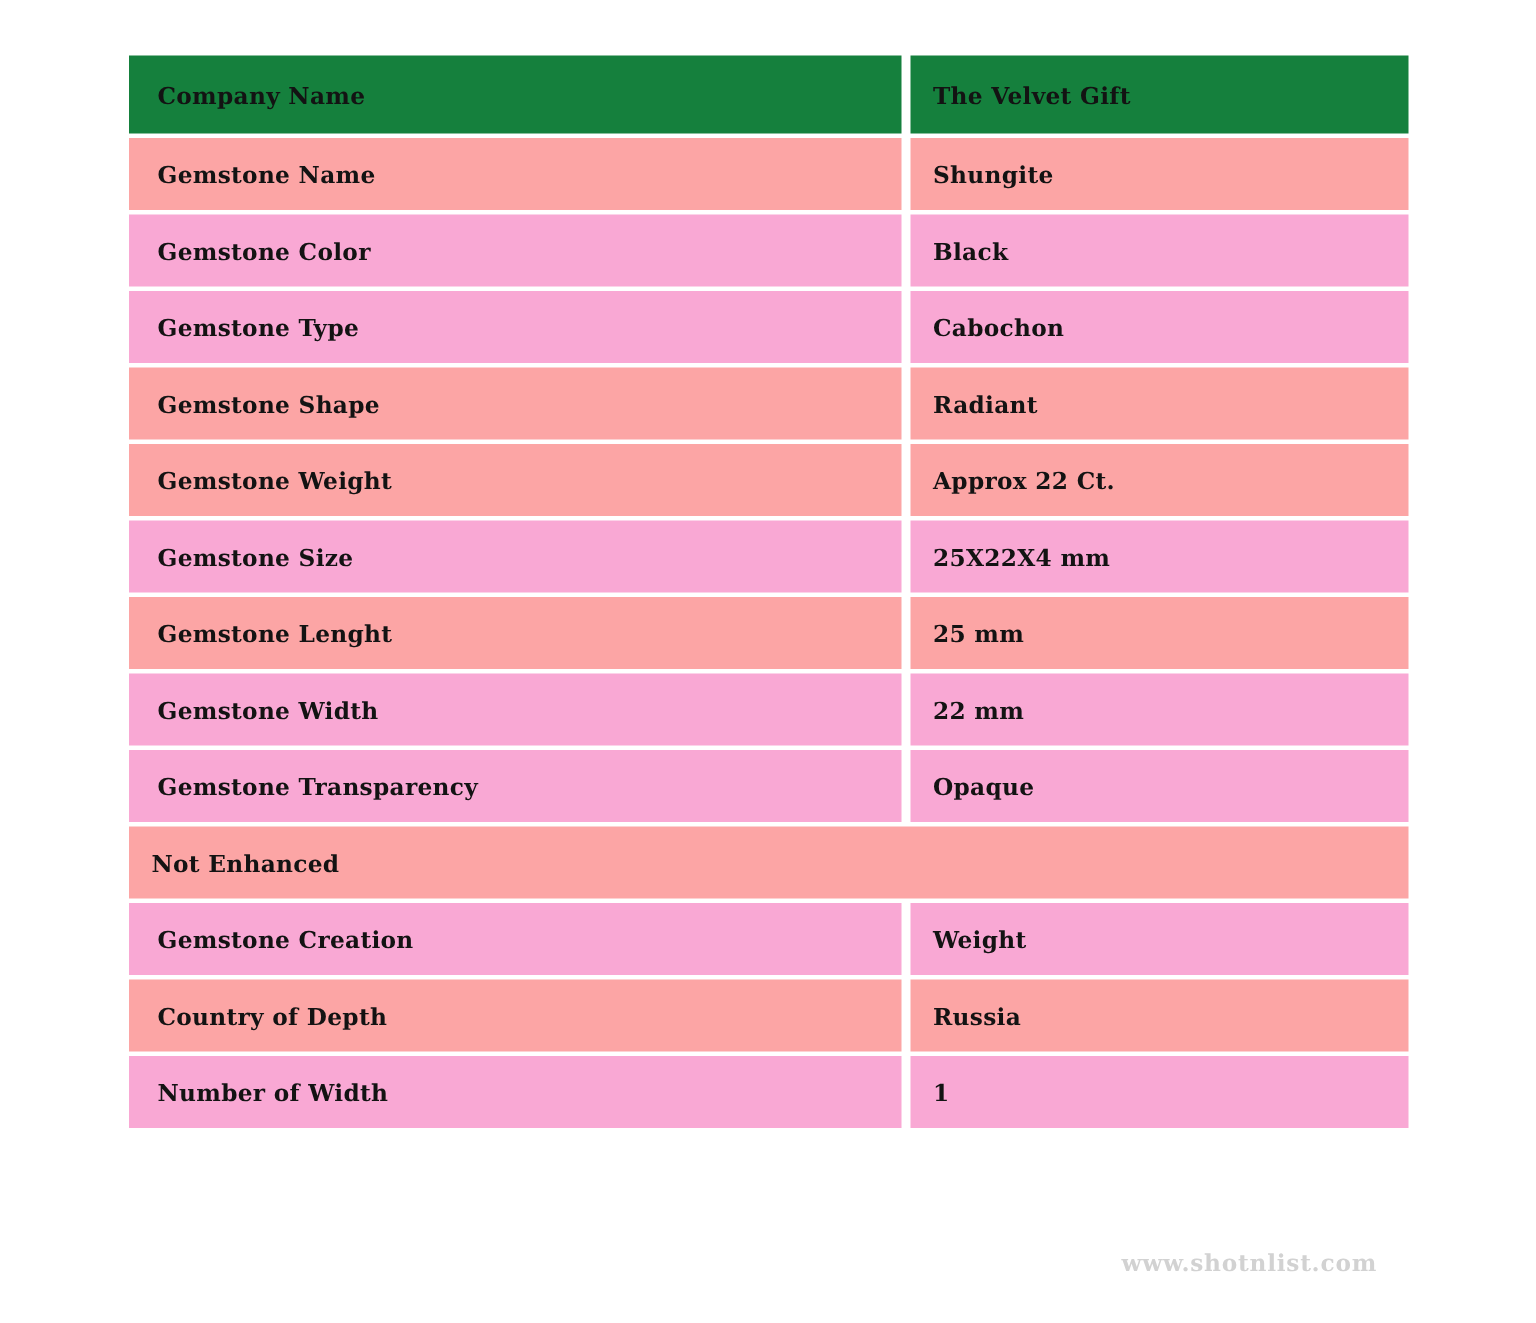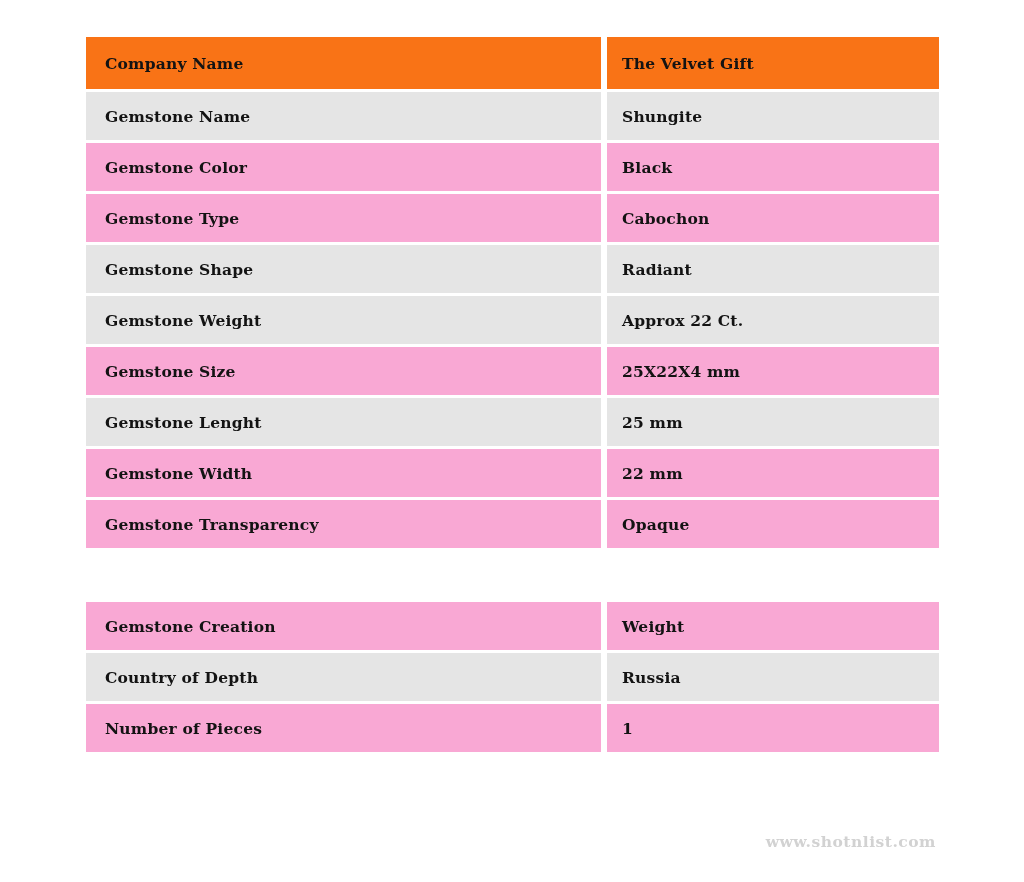--- a/index.html
+++ b/index.html
@@ -33,27 +33,27 @@
   }
   .cell.label {
     width: 515px;
     margin-right: 6px;
     padding-left: 19px;
   }
   .cell.value {
     flex: 1;
     padding-left: 15px;
   }
-  .row.header .cell { background: #f97316; }
-  .row.alt .cell    { background: #e5e5e5; }
+  .row.header .cell { background: #15803d; }
+  .row.alt .cell    { background: #fca5a5; }
   .row.plain .cell  { background: #f9a8d4; }
   .watermark {
     position: absolute;
     top: 832px;
-    right: 88px;
+    right: 106px;
     font-weight: bold;
     font-size: 15.5px;
     letter-spacing: 0.5px;
     color: #d2d2d2;
   }
 </style>
 </head>
 <body>
 
 <div class="spec-table">
@@ -102,31 +102,32 @@
     <div class="cell value">22 mm</div>
   </div>
 
 
   <div class="row plain">
     <div class="cell label">Gemstone Transparency</div>
     <div class="cell value">Opaque</div>
   </div>
 
   <div class="row alt">
+    <div class="cell value">Not Enhanced</div>
   </div>
 
   <div class="row plain">
     <div class="cell label">Gemstone Creation</div>
     <div class="cell value">Weight</div>
   </div>
 
   <div class="row alt">
     <div class="cell label">Country of Depth</div>
     <div class="cell value">Russia</div>
   </div>
 
   <div class="row plain">
-    <div class="cell label">Number of Pieces</div>
+    <div class="cell label">Number of Width</div>
     <div class="cell value">1</div>
   </div>
 </div>
 
 <div class="watermark">www.shotnlist.com</div>
 
 </body></html>

